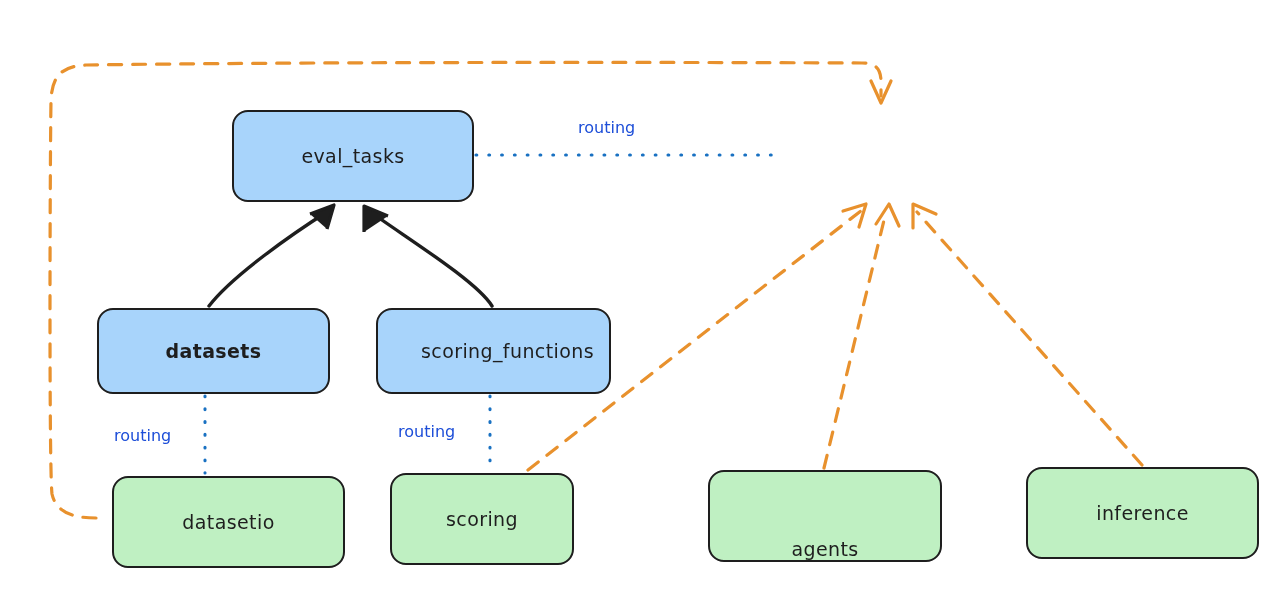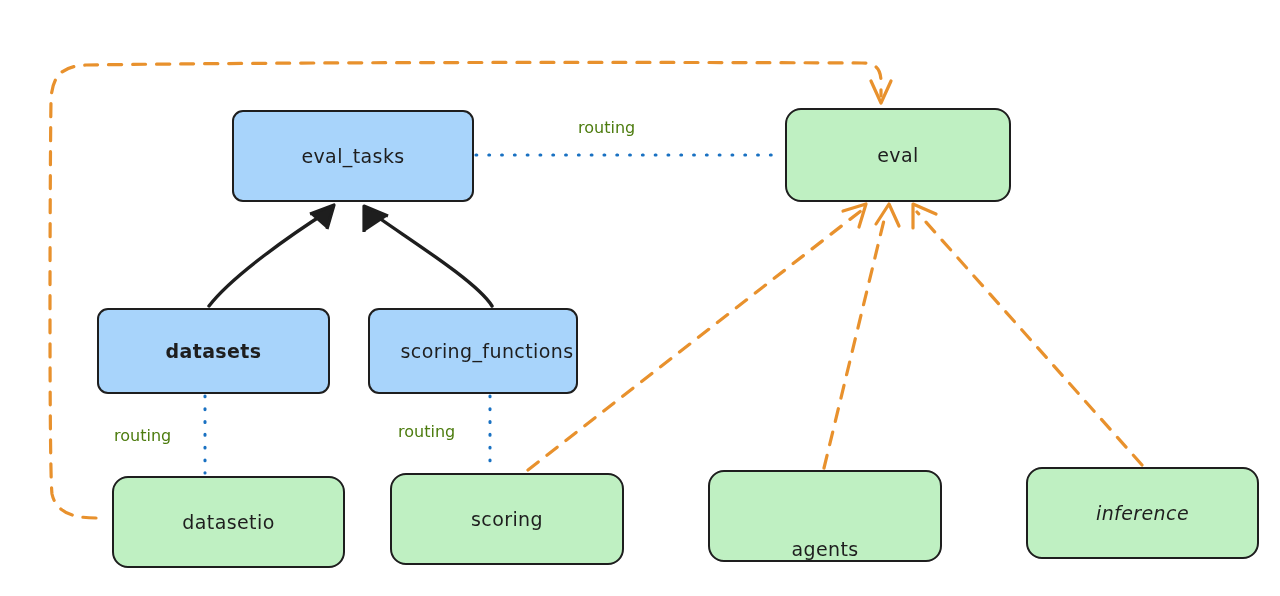--- a/index.html
+++ b/index.html
@@ -16,25 +16,25 @@
     display:flex;align-items:center;justify-content:center;
     box-sizing:border-box;
     border:2.6px solid #1e1e1e;
     border-radius:16px;
     color:#1e1e1e;
     font-size:19px;
     letter-spacing:.4px;
     font-family:"DejaVu Sans", sans-serif;
     z-index:5;
   }
-  .node.blue{background:#a8d4fb;border-radius:11px;}
+  .node.blue{background:#a8d4fb;}
   .node.green{background:#bff0c2;}
   .edge-label{
     position:absolute;
-    color:#4d7c0f;
+    color:#1d4ed8;
     font-size:16px;
     font-family:"DejaVu Sans", sans-serif;
     white-space:nowrap;
     z-index:6;
   }
 </style>
 </head>
 <body>
 
 <div id="canvas">
@@ -82,45 +82,42 @@
     <g>
       <path d="M1142,465 L917,212" fill="none" stroke="#e8912d" stroke-width="3.2" stroke-linecap="round" stroke-dasharray="13 11"></path>
       <path d="M913,228 L913,204 L936,214" fill="none" stroke="#e8912d" stroke-width="3.2" stroke-linecap="round" stroke-linejoin="round"></path>
     </g>
   </svg>
 
   <div class="node blue" style="left:232px;top:110px;width:242px;height:92px;">
     <span>eval_tasks</span>
   </div>
 
-  <div class="node green" style="left:785px;top:108px;width:226px;height:94px;">
-    <span>eval</span>
-  </div>
 
   <div class="node blue" style="left:97px;top:308px;width:233px;height:86px;font-weight:bold;">
     <span>datasets</span>
   </div>
 
-  <div class="node blue" style="left:368px;top:308px;width:210px;height:86px;padding-left:28px;">
+  <div class="node blue" style="left:376px;top:308px;width:235px;height:86px;padding-left:28px;">
     <span>scoring_functions</span>
   </div>
 
   <div class="node green" style="left:96px;top:476px;width:233px;height:92px;margin-left:16px;">
     <span>datasetio</span>
   </div>
 
-  <div class="node green" style="left:390px;top:473px;width:234px;height:92px;">
+  <div class="node green" style="left:390px;top:473px;width:184px;height:92px;">
     <span>scoring</span>
   </div>
 
   <div class="node green" style="left:708px;top:470px;width:234px;height:92px;align-items:flex-end;">
     <span>agents</span>
   </div>
 
-  <div class="node green" style="left:1026px;top:467px;width:233px;height:92px;font-style:italic;">
+  <div class="node green" style="left:1026px;top:467px;width:233px;height:92px;">
     <span>inference</span>
   </div>
 
   <div class="edge-label" style="left:578px;top:118px;">routing</div>
 
   <div class="edge-label" style="left:114px;top:426px;">routing</div>
 
   <div class="edge-label" style="left:398px;top:422px;">routing</div>
 
 </div>

